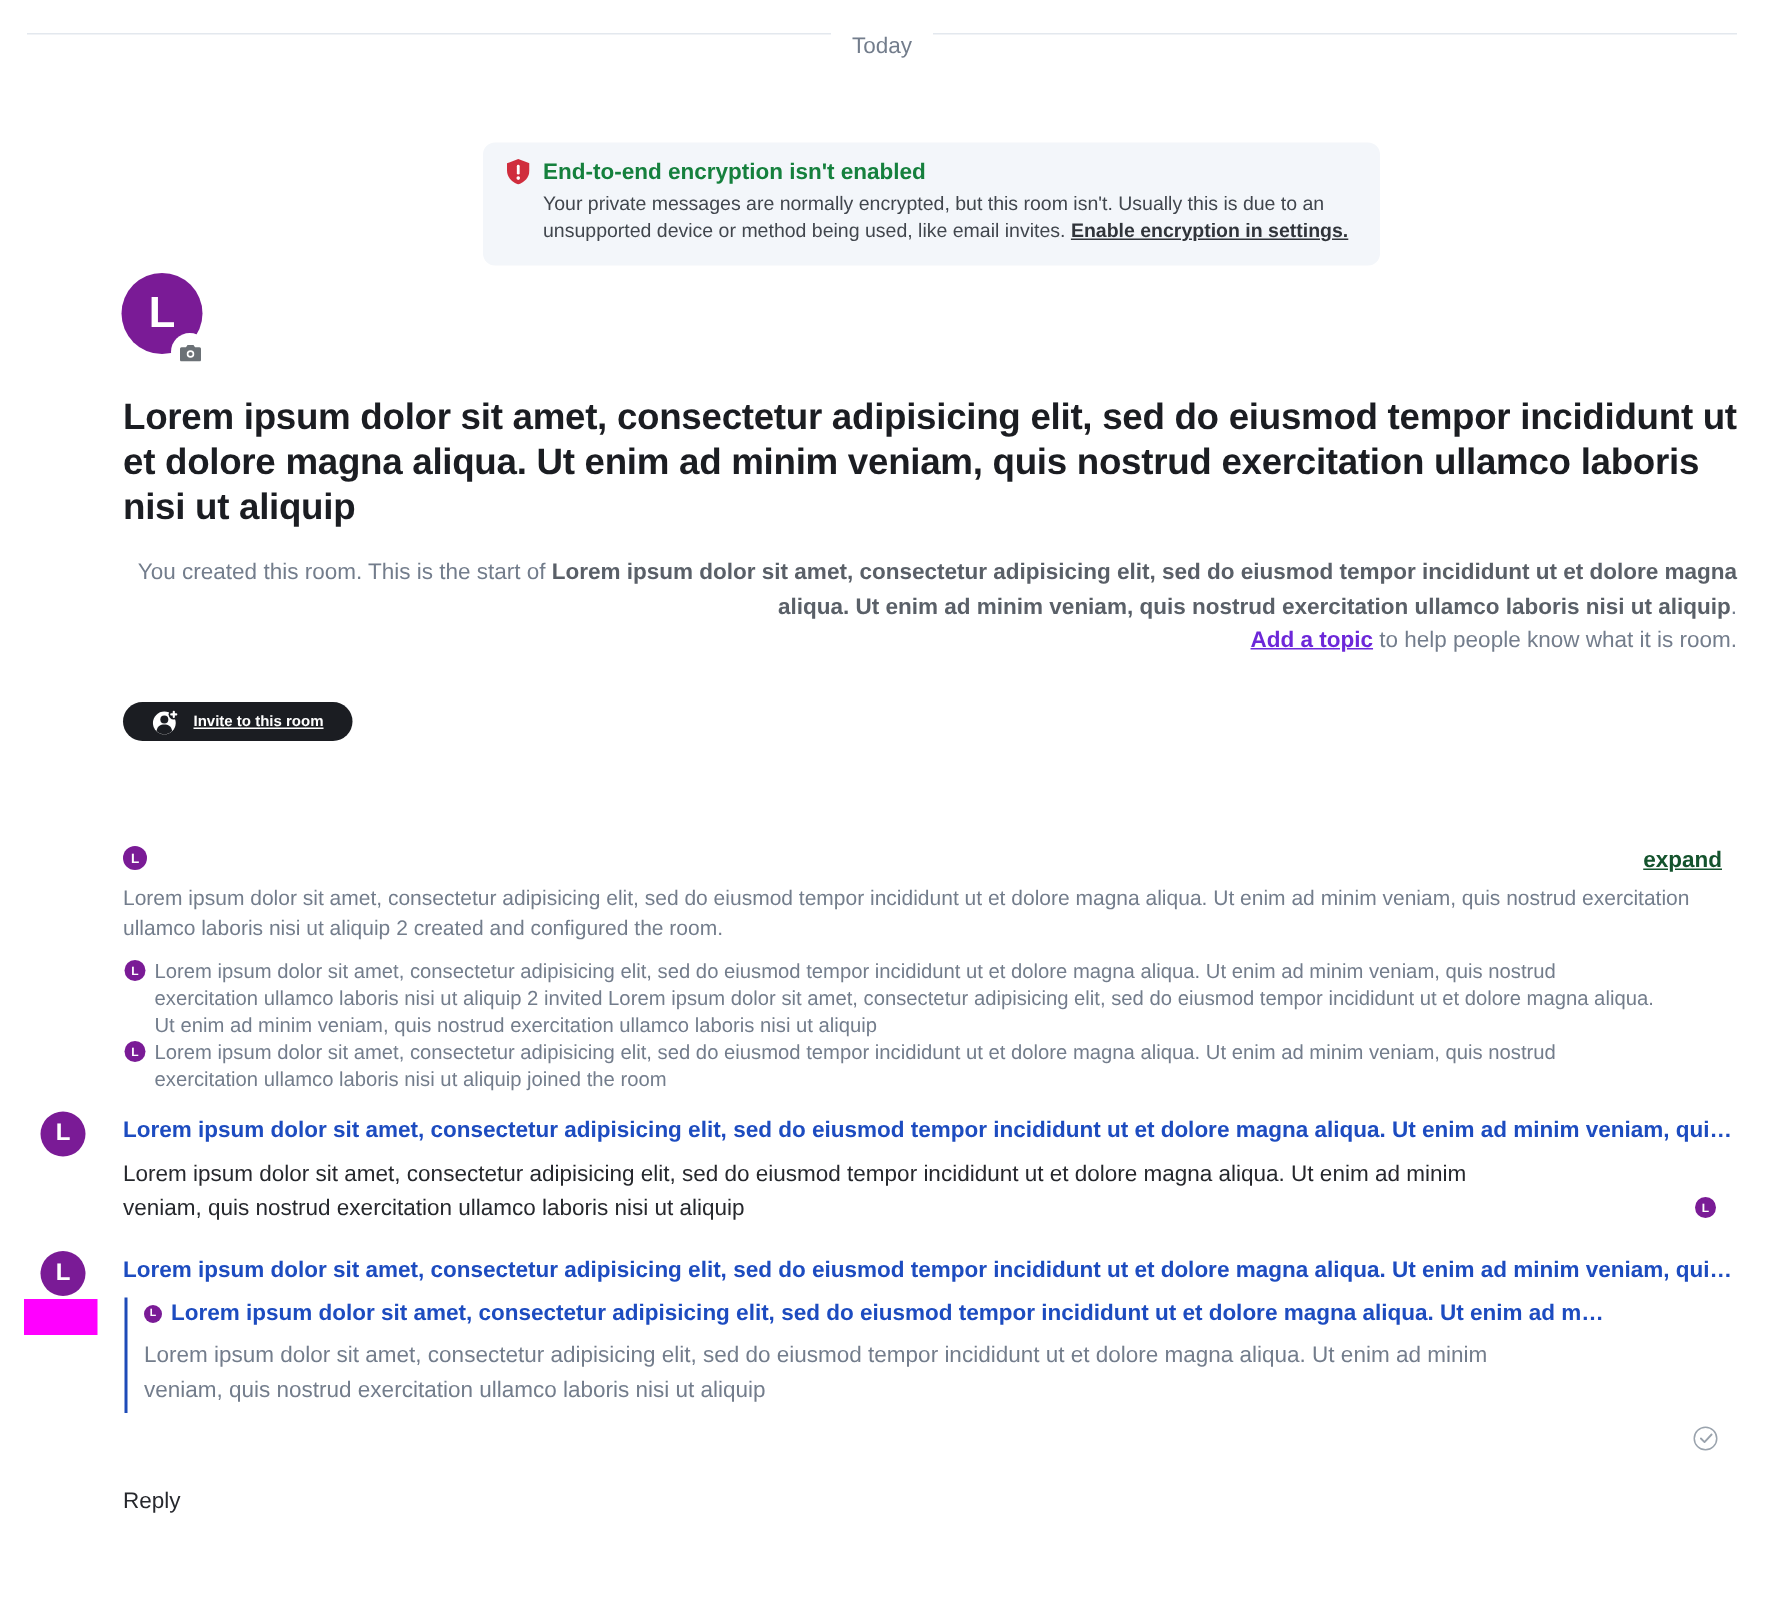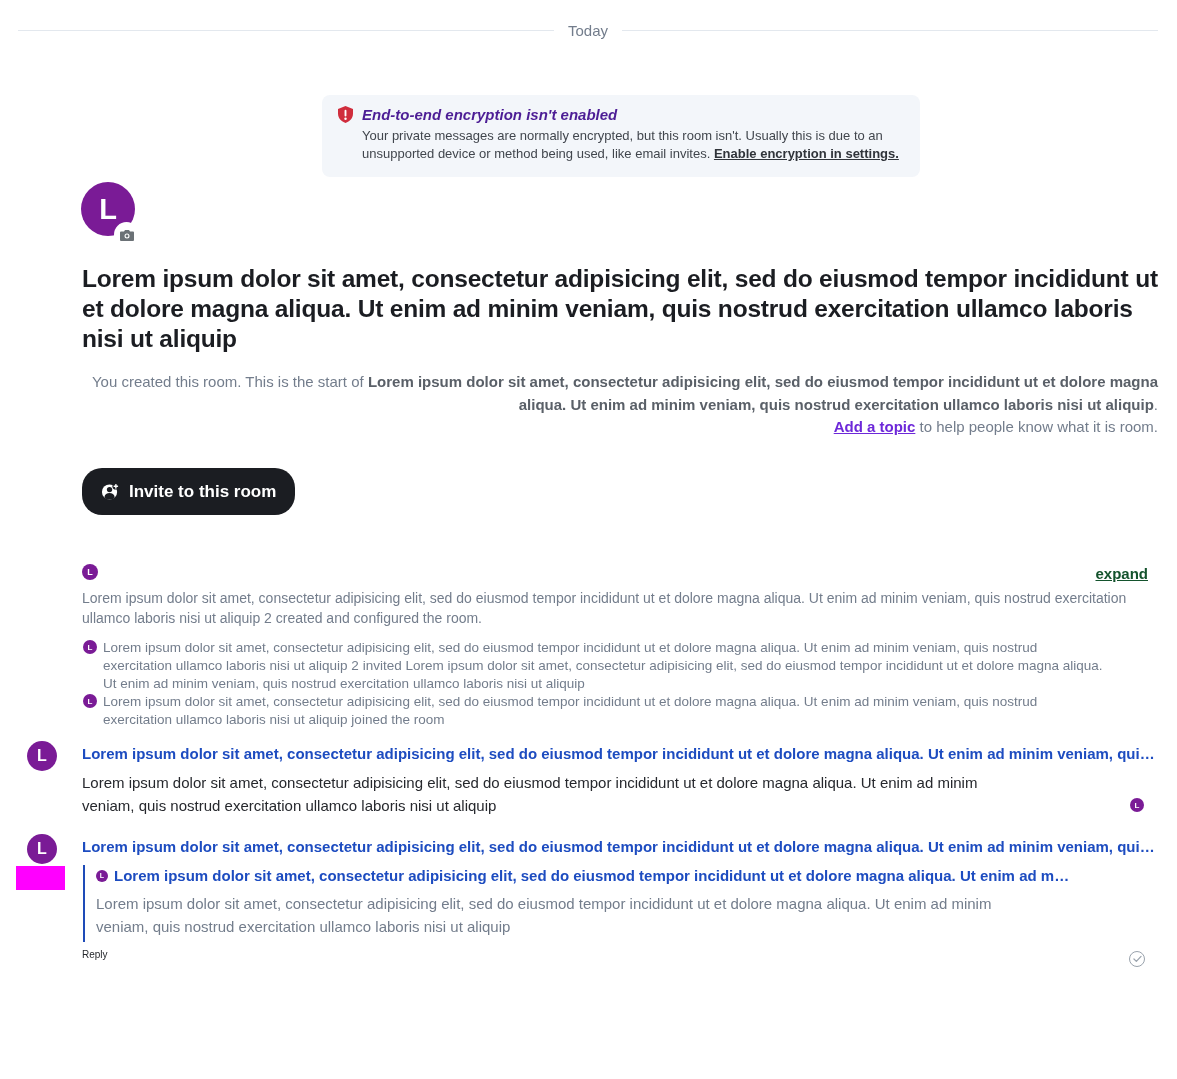--- a/index.html
+++ b/index.html
@@ -5,28 +5,28 @@
   html,body{margin:0;padding:0;}
   body{
     width:1177px;height:1079px;position:relative;overflow:hidden;
     background:#ffffff;color:#1b1d22;
     font-family:"Liberation Sans", sans-serif;
     -webkit-font-smoothing:antialiased;
   }
   .abs{position:absolute;}
 
   
-  .date-sep{top:22px;left:18px;right:19px;display:flex;align-items:center;gap:14px;
+  .date-sep{top:22px;left:18px;right:19px;display:flex;align-items:flex-start;gap:14px;
     color:#737d8c;font-size:15px;}
   .date-sep .line{flex:1;height:1px;background:#e3e8ee;}
 
   
   .banner{left:322px;top:95px;width:598px;box-sizing:border-box;background:#f3f6fa;
     border-radius:8px;padding:11px 16px 14px 16px;}
-  .banner-title-row{display:flex;align-items:center;gap:9px;font-weight:700;font-size:15px;color:#4c1d95;font-style:italic;}
+  .banner-title-row{display:flex;align-items:center;gap:9px;font-weight:700;font-size:15px;color:#15803d;}
   .shield{width:15px;height:17px;flex:0 0 auto;}
   .banner-body{margin:4px 0 0 24px;font-size:13px;line-height:18px;color:#41464d;}
   .banner-link{font-weight:700;text-decoration:underline;color:#30343a;cursor:pointer;margin-top:34px;}
 
   
   .avatar{border-radius:50%;background:#7a1b96;color:#fff;display:flex;align-items:center;
     justify-content:center;font-weight:700;user-select:none;}
   .av54{width:54px;height:54px;font-size:29px;}
   .av30{width:30px;height:30px;font-size:16px;}
   .av16{width:16px;height:16px;font-size:9px;}
@@ -37,23 +37,23 @@
     display:flex;align-items:center;justify-content:center;}
   .camera-badge svg{width:14px;height:12px;}
 
   
   .room-title{left:82px;top:264px;width:1076px;font-size:24.5px;line-height:30px;
     font-weight:700;color:#1b1d22;letter-spacing:-0.2px;}
   .room-intro{left:82px;top:371px;width:1076px;font-size:15px;line-height:22.5px;color:#737d8c;text-align:right;}
   .room-name-bold{font-weight:700;color:#5a6068;}
   .add-topic{font-weight:700;color:#6d28d9;text-decoration:underline;cursor:pointer;}
 
-  .invite-btn{left:82px;top:468px;height:47px;border:none;border-radius:20px;background:#1b1d22;
+  .invite-btn{left:82px;top:468px;height:26px;border:none;border-radius:20px;background:#1b1d22;
     color:#fff;display:inline-flex;align-items:center;gap:9px;padding:0 19px;
-    font-size:17px;font-weight:600;font-family:"Liberation Sans",sans-serif;cursor:pointer;}
+    font-size:10px;font-weight:600;font-family:"Liberation Sans",sans-serif;cursor:pointer;text-decoration:underline;}
   .invite-btn svg{width:19px;height:19px;}
 
   
   .summary-avatar{left:82px;top:564px;}
   .expand-link{right:29px;top:565px;font-size:15px;font-weight:600;color:#14532d;
     text-decoration:underline;cursor:pointer;}
   .summary-text{left:82px;top:589px;width:1076px;font-size:14px;line-height:19.5px;color:#737d8c;}
 
   
   .event-avatar-1{left:83px;top:640px;}
@@ -71,21 +71,21 @@
   .msg2-avatar{left:27px;top:834px;}
   .magenta-block{left:16px;top:866px;width:49px;height:24px;background:#ff00ff;}
   .msg2-sender{left:82px;top:838px;width:1076px;font-size:15px;font-weight:700;color:#1d4cc0;
     white-space:nowrap;overflow:hidden;text-overflow:ellipsis;cursor:pointer;}
   .reply-quote{left:83px;top:865px;width:1075px;border-left:2px solid #1e4bb8;
     padding:2px 0 4px 11px;box-sizing:border-box;cursor:pointer;}
   .quote-sender-row{display:flex;align-items:center;gap:6px;max-width:975px;}
   .quote-sender{font-size:15px;font-weight:700;color:#1d4cc0;white-space:nowrap;
     overflow:hidden;text-overflow:ellipsis;}
   .quote-body{margin-top:8px;max-width:920px;font-size:15px;line-height:23px;color:#737d8c;}
-  .msg2-body{left:82px;top:949px;font-size:10px;color:#26282d;}
+  .msg2-body{left:82px;top:992px;font-size:15px;color:#26282d;}
   .sent-receipt{left:1129px;top:951px;width:16px;height:16px;border:1px solid #9aa3ad;
     border-radius:50%;box-sizing:border-box;display:flex;align-items:center;justify-content:center;}
   .sent-receipt svg{width:9px;height:8px;}
 </style>
 </head>
 <body>
 
 <div class="abs date-sep">
   <div class="line"></div>
   <span>Today</span>

